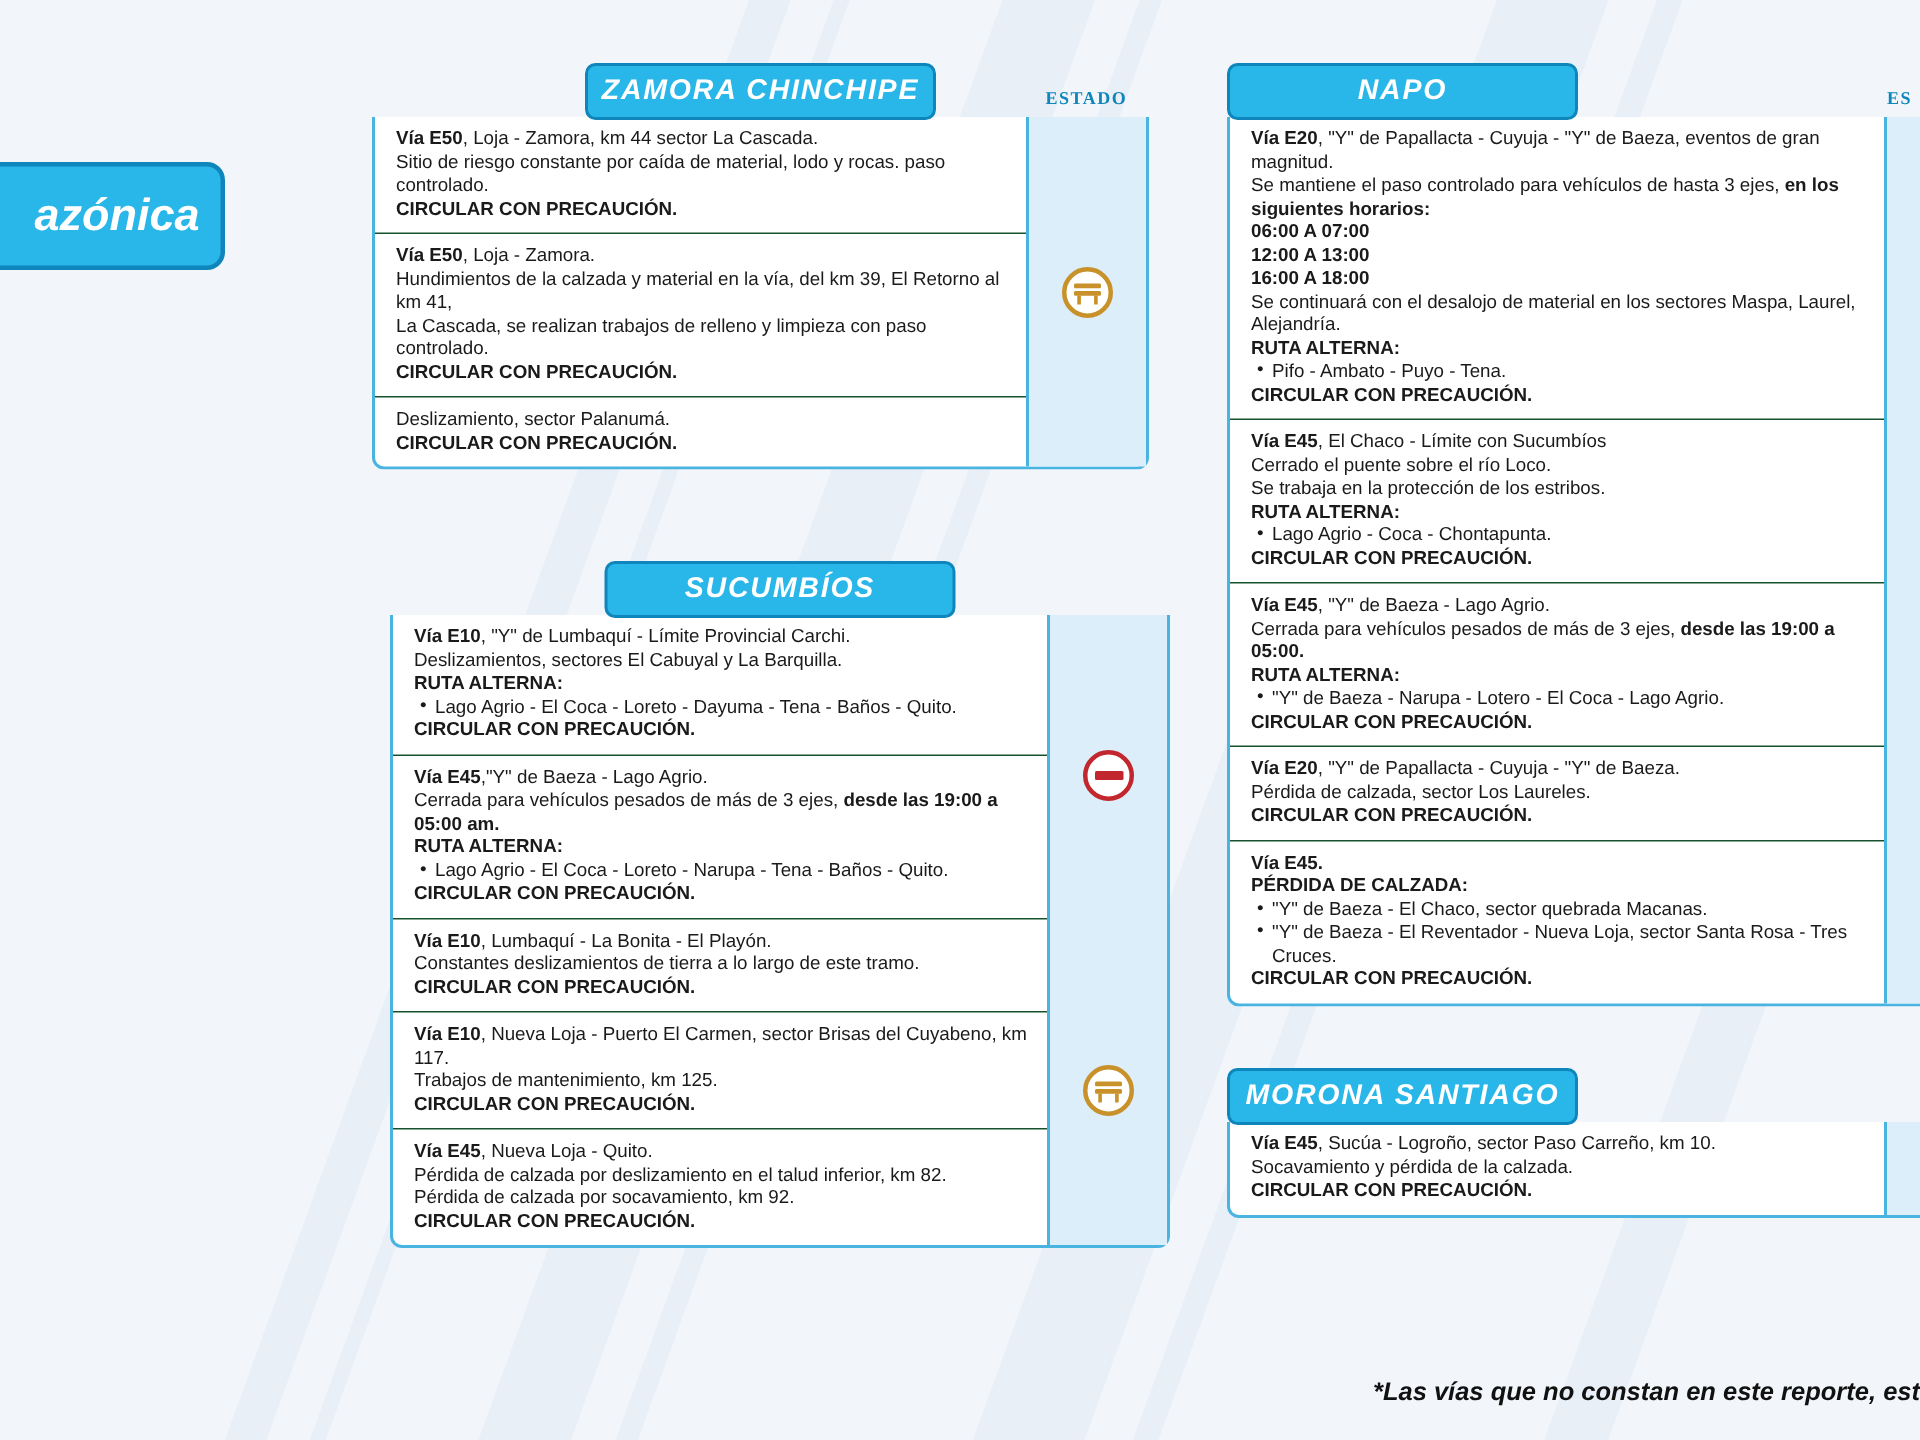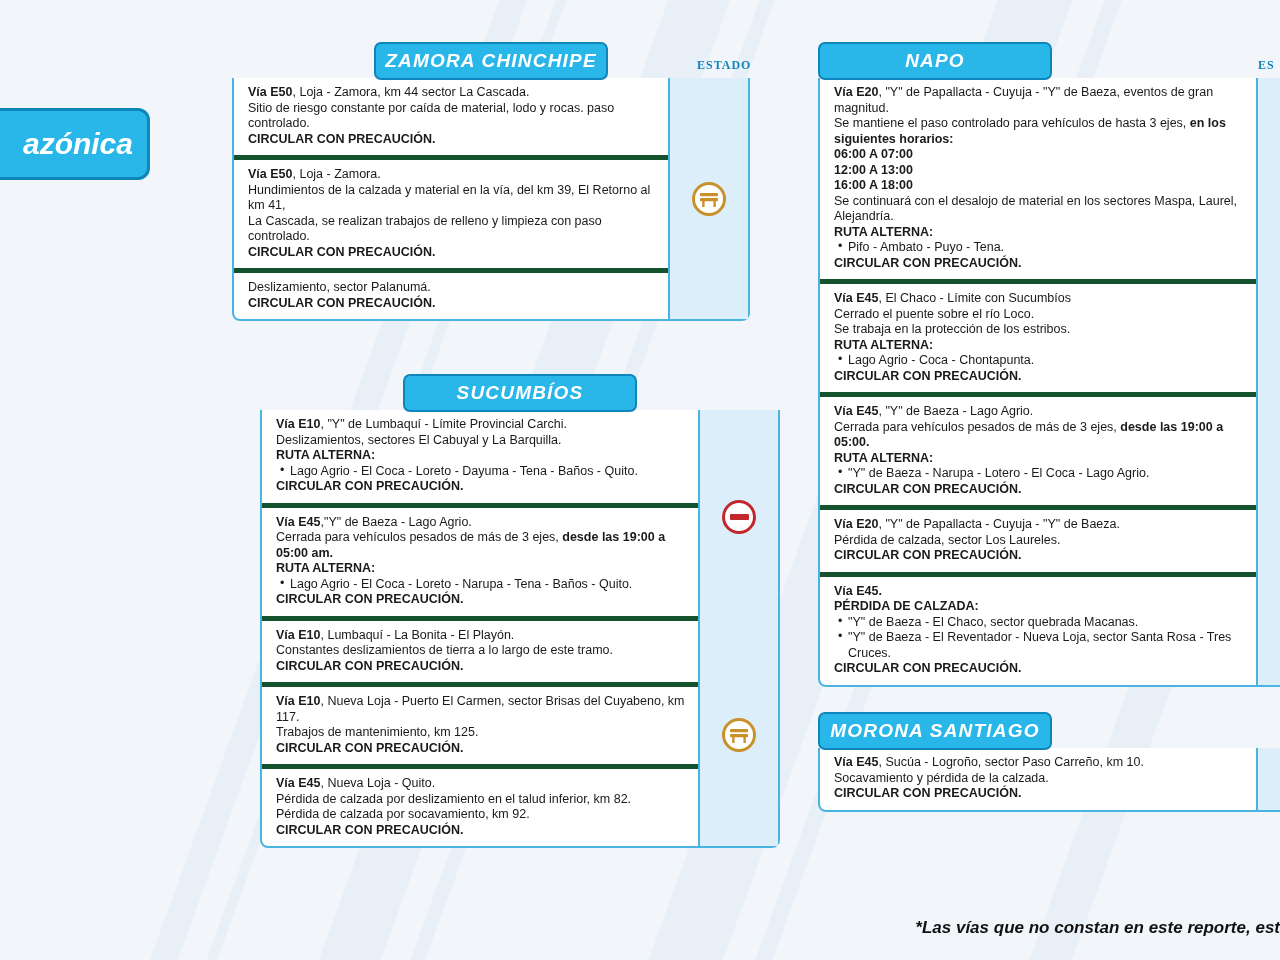--- a/index.html
+++ b/index.html
@@ -100,21 +100,21 @@
   }
   .estado-cell {
     display: flex;
     align-items: center;
     justify-content: center;
     flex: 1 1 auto;
   }
 
   .row {
     padding: 7px 10px 8px 14px;
-    border-bottom: 5px solid #14532d;
+    border-bottom: 1px solid #14532d;
     font-size: 12.5px;
     line-height: 15.5px;
   }
   .row:last-child { border-bottom: none; }
   .row .via { font-weight: bold; }
   .row .strong { font-weight: bold; }
   .row .line { display: block; }
   .bullets { margin: 0; padding: 0 0 0 14px; list-style: none; }
   .bullets li { position: relative; }
   .bullets li:before {
@@ -183,21 +183,21 @@
   <div class="stripe" style="left:1180px;width:40px;"></div>
 </div>
 
 <div class="page">
 
   <div class="side-pill">azónica</div>
 
   <div class="estado-label" style="left:697px; top:58px;">ESTADO</div>
   <div class="estado-label" style="left:1258px; top:58px;">ES</div>
 
-  <div class="card" style="left:232px; top:42px; width:518px;">
+  <div class="card" style="left:248px; top:42px; width:518px;">
     <div class="card-title" style="width:230px; margin:0 auto;">ZAMORA CHINCHIPE</div>
     <div class="card-body">
       <div class="rows">
         <div class="row">
           <span class="line"><span class="via">Vía E50</span><span>, Loja - Zamora, km 44 sector La Cascada.</span></span>
           <span class="line">Sitio de riesgo constante por caída de material, lodo y rocas. paso controlado.</span>
           <span class="line strong">CIRCULAR CON PRECAUCIÓN.</span>
         </div>
         <div class="row">
           <span class="line"><span class="via">Vía E50</span><span>, Loja - Zamora.</span></span>

